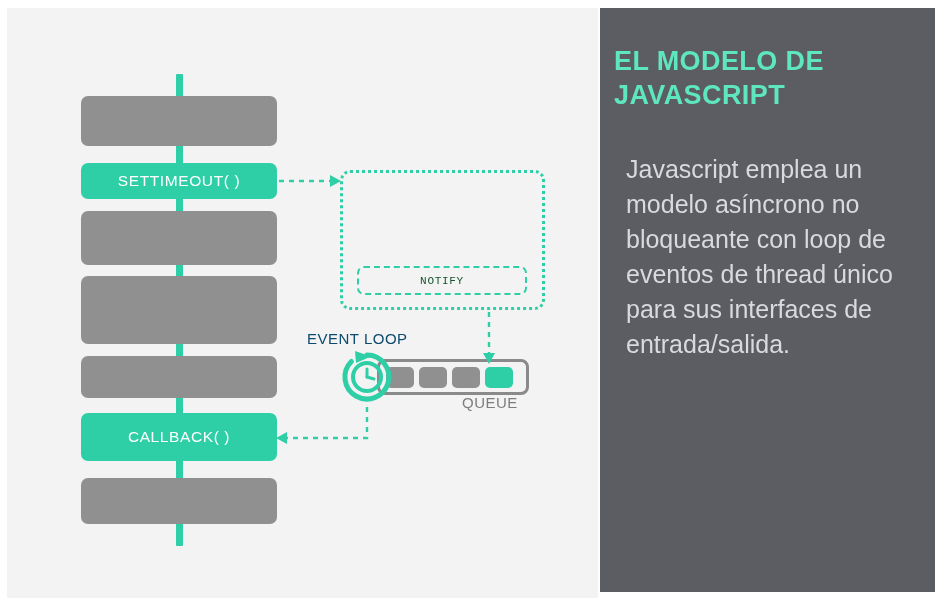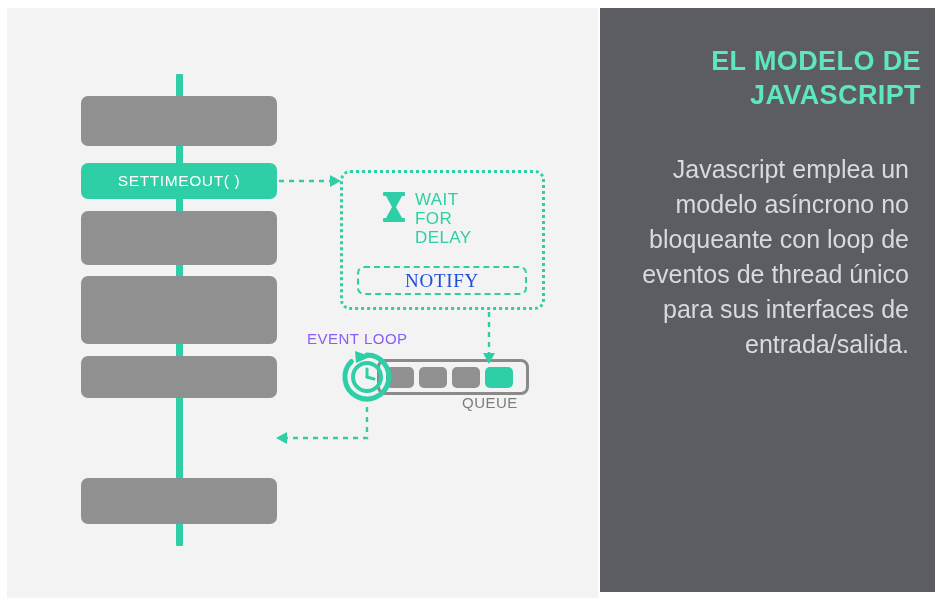--- a/index.html
+++ b/index.html
@@ -108,32 +108,32 @@
     width: 170px;
     height: 29px;
     border: 2px dashed #2ecfa6;
     border-radius: 7px;
     box-sizing: border-box;
     display: flex;
     align-items: center;
     justify-content: center;
   }
   .notify-box .notify-label {
-    color: #1d4ed8;
-    font-size: 19px;
+    color: #14532d;
+    font-size: 11px;
     letter-spacing: 0.7px;
-    font-family: Liberation Serif, serif;
+    font-family: Liberation Mono, monospace;
   }
 
   
   .event-loop-label {
     position: absolute;
     left: 300px;
     top: 322px;
-    color: #8b5cf6;
+    color: #0c4a6e;
     font-size: 15px;
     letter-spacing: 0.5px;
     font-family: "Liberation Sans", sans-serif;
   }
   .loop-icon {
     position: absolute;
     left: 332px;
     top: 341px;
     width: 56px;
     height: 56px;
@@ -184,21 +184,21 @@
   
   .panel {
     position: absolute;
     left: 600px;
     top: 8px;
     width: 335px;
     height: 584px;
     background: #5b5d62;
     box-sizing: border-box;
     padding: 36px 14px 20px 14px;
-    text-align: right;
+    text-align: left;
   }
   .panel-title {
     color: #5eE7be;
     font-size: 27px;
     font-weight: bold;
     line-height: 34px;
     letter-spacing: 0.4px;
     margin: 0 0 40px 0;
     font-family: "Liberation Sans", sans-serif;
   }
@@ -227,37 +227,28 @@
     </div>
     <div class="stack-block sb2">
       <span class="block-label"></span>
     </div>
     <div class="stack-block sb3">
       <span class="block-label"></span>
     </div>
     <div class="stack-block sb4">
       <span class="block-label"></span>
     </div>
+    <div class="stack-block accent sb5">
+      <span class="block-label">CALLBACK( )</span>
+    </div>
     <div class="stack-block sb6">
       <span class="block-label"></span>
     </div>
 
     <div class="api-box">
-      <div class="wait-row">
-        <svg class="hourglass-icon" viewBox="0 0 26 30">
-          <rect x="2" y="0" width="22" height="4" rx="1" fill="#2ecfa6"></rect>
-          <rect x="2" y="26" width="22" height="4" rx="1" fill="#2ecfa6"></rect>
-          <path d="M5 4 L21 4 L15 15 L21 26 L5 26 L11 15 Z" fill="#2ecfa6"></path>
-        </svg>
-        <div class="wait-text">
-          <span>WAIT</span>
-          <span>FOR</span>
-          <span>DELAY</span>
-        </div>
-      </div>
       <div class="notify-box">
         <span class="notify-label">NOTIFY</span>
       </div>
     </div>
 
     <div class="event-loop-label">EVENT LOOP</div>
     <svg class="loop-icon" viewBox="0 0 56 56">
       <path d="M28 6 A22 22 0 1 1 12.4 12.4" fill="none" stroke="#2ecfa6" stroke-width="5" stroke-linecap="round"></path>
       <path d="M16 2 L32 7.5 L17 14 Z" fill="#2ecfa6"></path>
       <circle cx="28" cy="28" r="14" fill="none" stroke="#2ecfa6" stroke-width="4"></circle>

